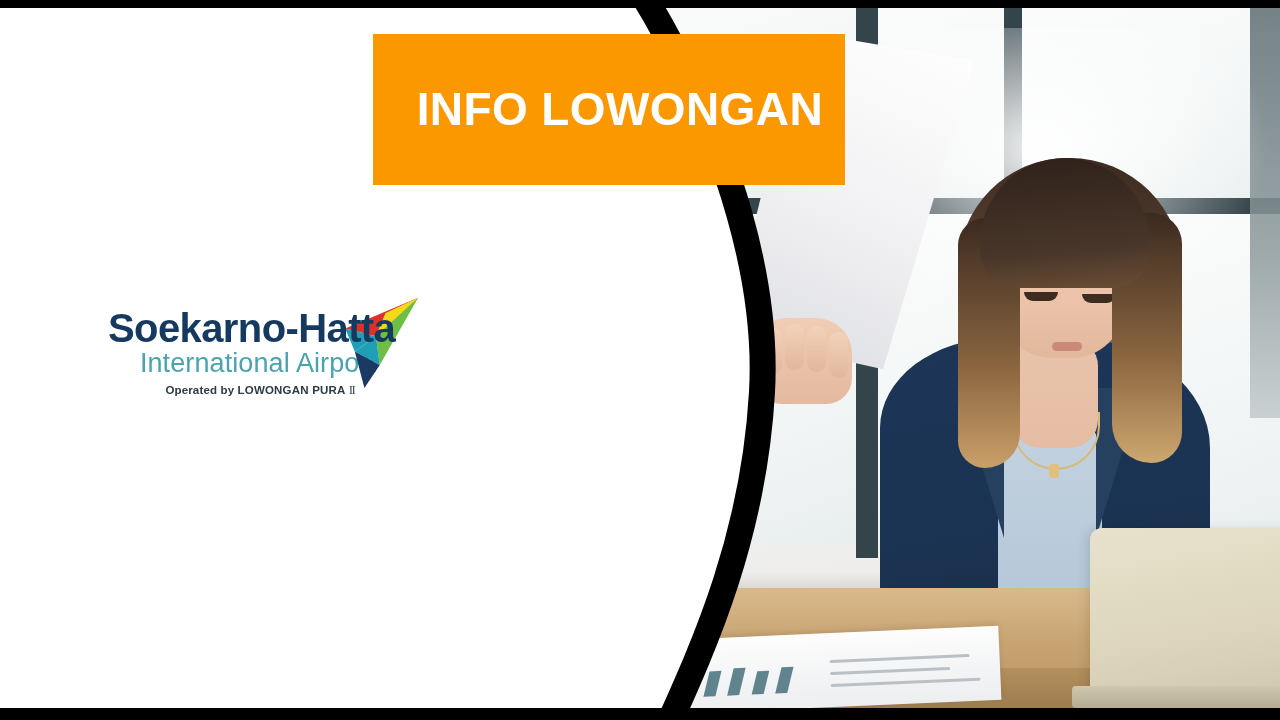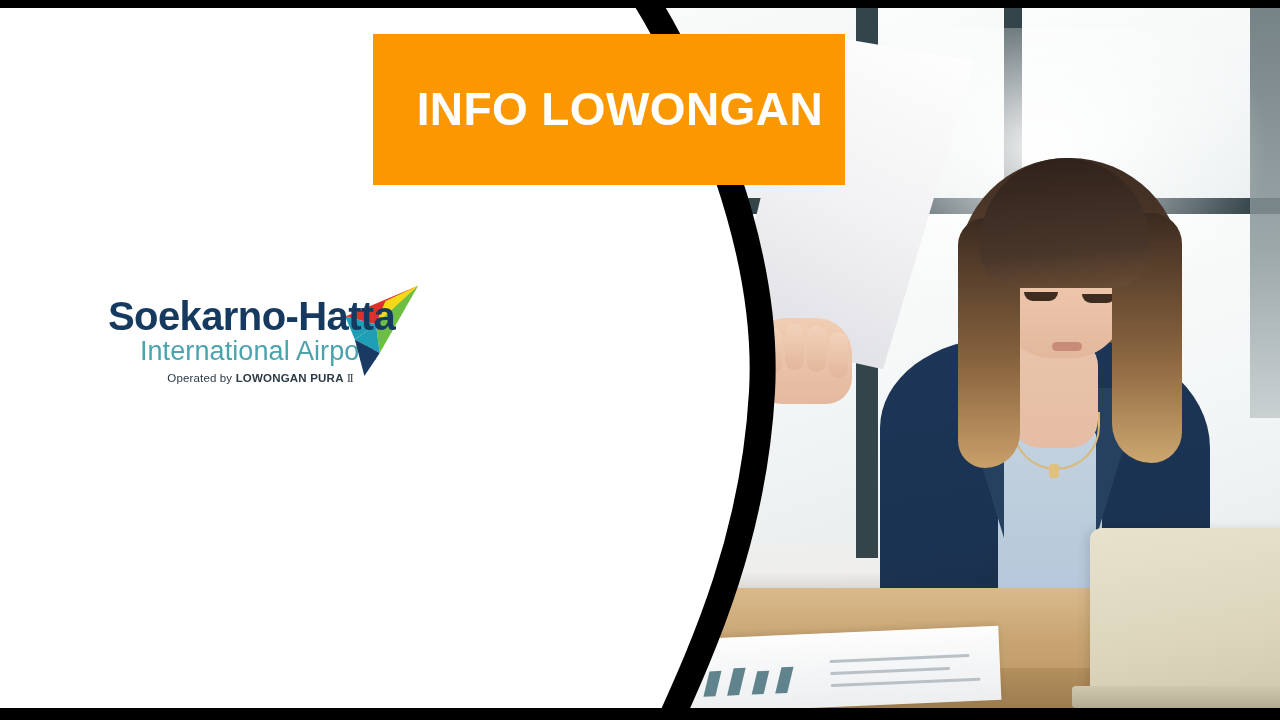--- a/index.html
+++ b/index.html
@@ -268,21 +268,21 @@
     position: absolute;
     left: 0; top: 0; width: 1280px; height: 720px;
     z-index: 15;
     pointer-events: none;
   }
 
   
   .logo-block {
     position: absolute;
     left: 108px;
-    top: 296px;
+    top: 308px;
     width: 310px;
     z-index: 30;
   }
   .logo-wordmark {
     position: relative;
     display: block;
     font-size: 40px;
     font-weight: 700;
     letter-spacing: -0.6px;
     color: #163a5f;
@@ -302,21 +302,21 @@
   .logo-operated {
     display: block;
     text-align: center;
     font-size: 11.5px;
     color: #2b3a44;
     letter-spacing: .15px;
     margin-top: 4px;
     padding-right: 6px;
     white-space: nowrap;
   }
-  .logo-operated .op-word { font-weight: 400; }
+  .logo-operated .op-word { font-weight: 700; }
   .logo-operated .op-brand { font-weight: 700; letter-spacing: .2px; }
   .logo-operated .op-numeral {
     font-family: "Liberation Serif", serif;
     font-weight: 400;
     letter-spacing: -1px;
   }
   .logo-swoosh {
     position: absolute;
     right: -4px;
     top: -14px;

